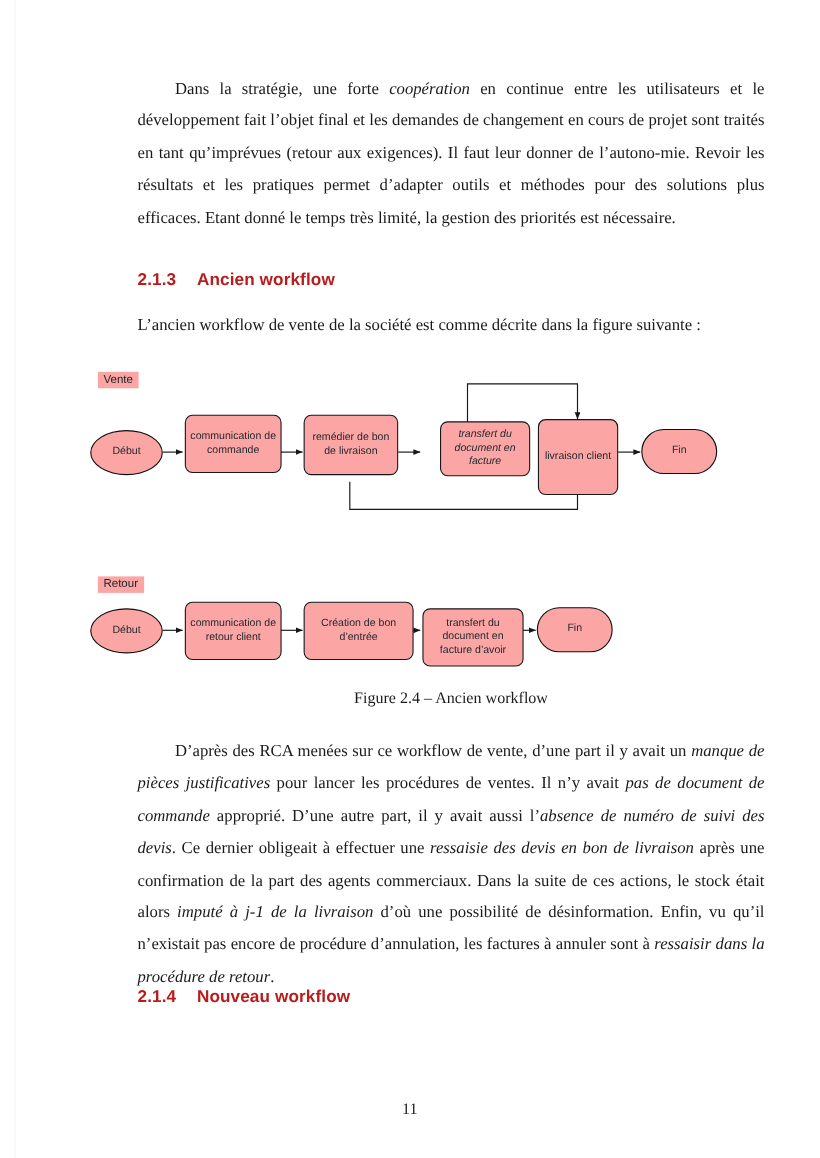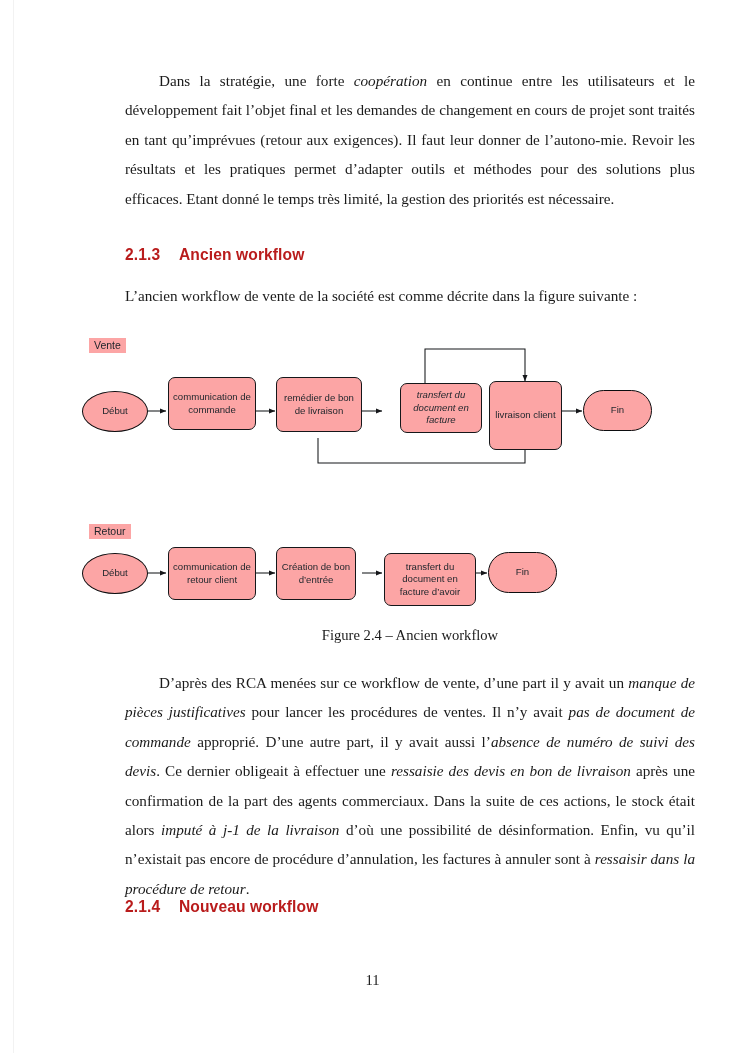--- a/index.html
+++ b/index.html
@@ -67,21 +67,21 @@
 
   .figure-caption {
     font-size: 14.6px;
     text-align: center;
     margin: 0;
   }
 
   .page-number {
     position: absolute;
     left: 0;
-    top: 972px;
+    top: 1001px;
     width: 745px;
     text-align: center;
     font-size: 14.6px;
   }
 
   
   .diagram {
     position: absolute;
     left: 0;
     width: 745px;
@@ -215,21 +215,21 @@
     </svg>
 
     <div class="node terminator-ellipse" style="left:82px; top:553px; width:66px; height:41px;">
       <span>Début</span>
     </div>
 
     <div class="node process" style="left:168px; top:547px; width:88px; height:53px;align-items:center;">
       <span>communication de retour client</span>
     </div>
 
-    <div class="node process" style="left:276px; top:547px; width:80px; height:53px;">
+    <div class="node process" style="left:276px; top:547px; width:100px; height:53px;">
       <span>Création de bon d’entrée</span>
     </div>
 
     <div class="node process" style="left:384px; top:553px; width:92px; height:53px;">
       <span>transfert du document en facture d’avoir</span>
     </div>
 
     <div class="node terminator-stadium" style="left:488px; top:552px; width:69px; height:41px;">
       <span>Fin</span>
     </div>

